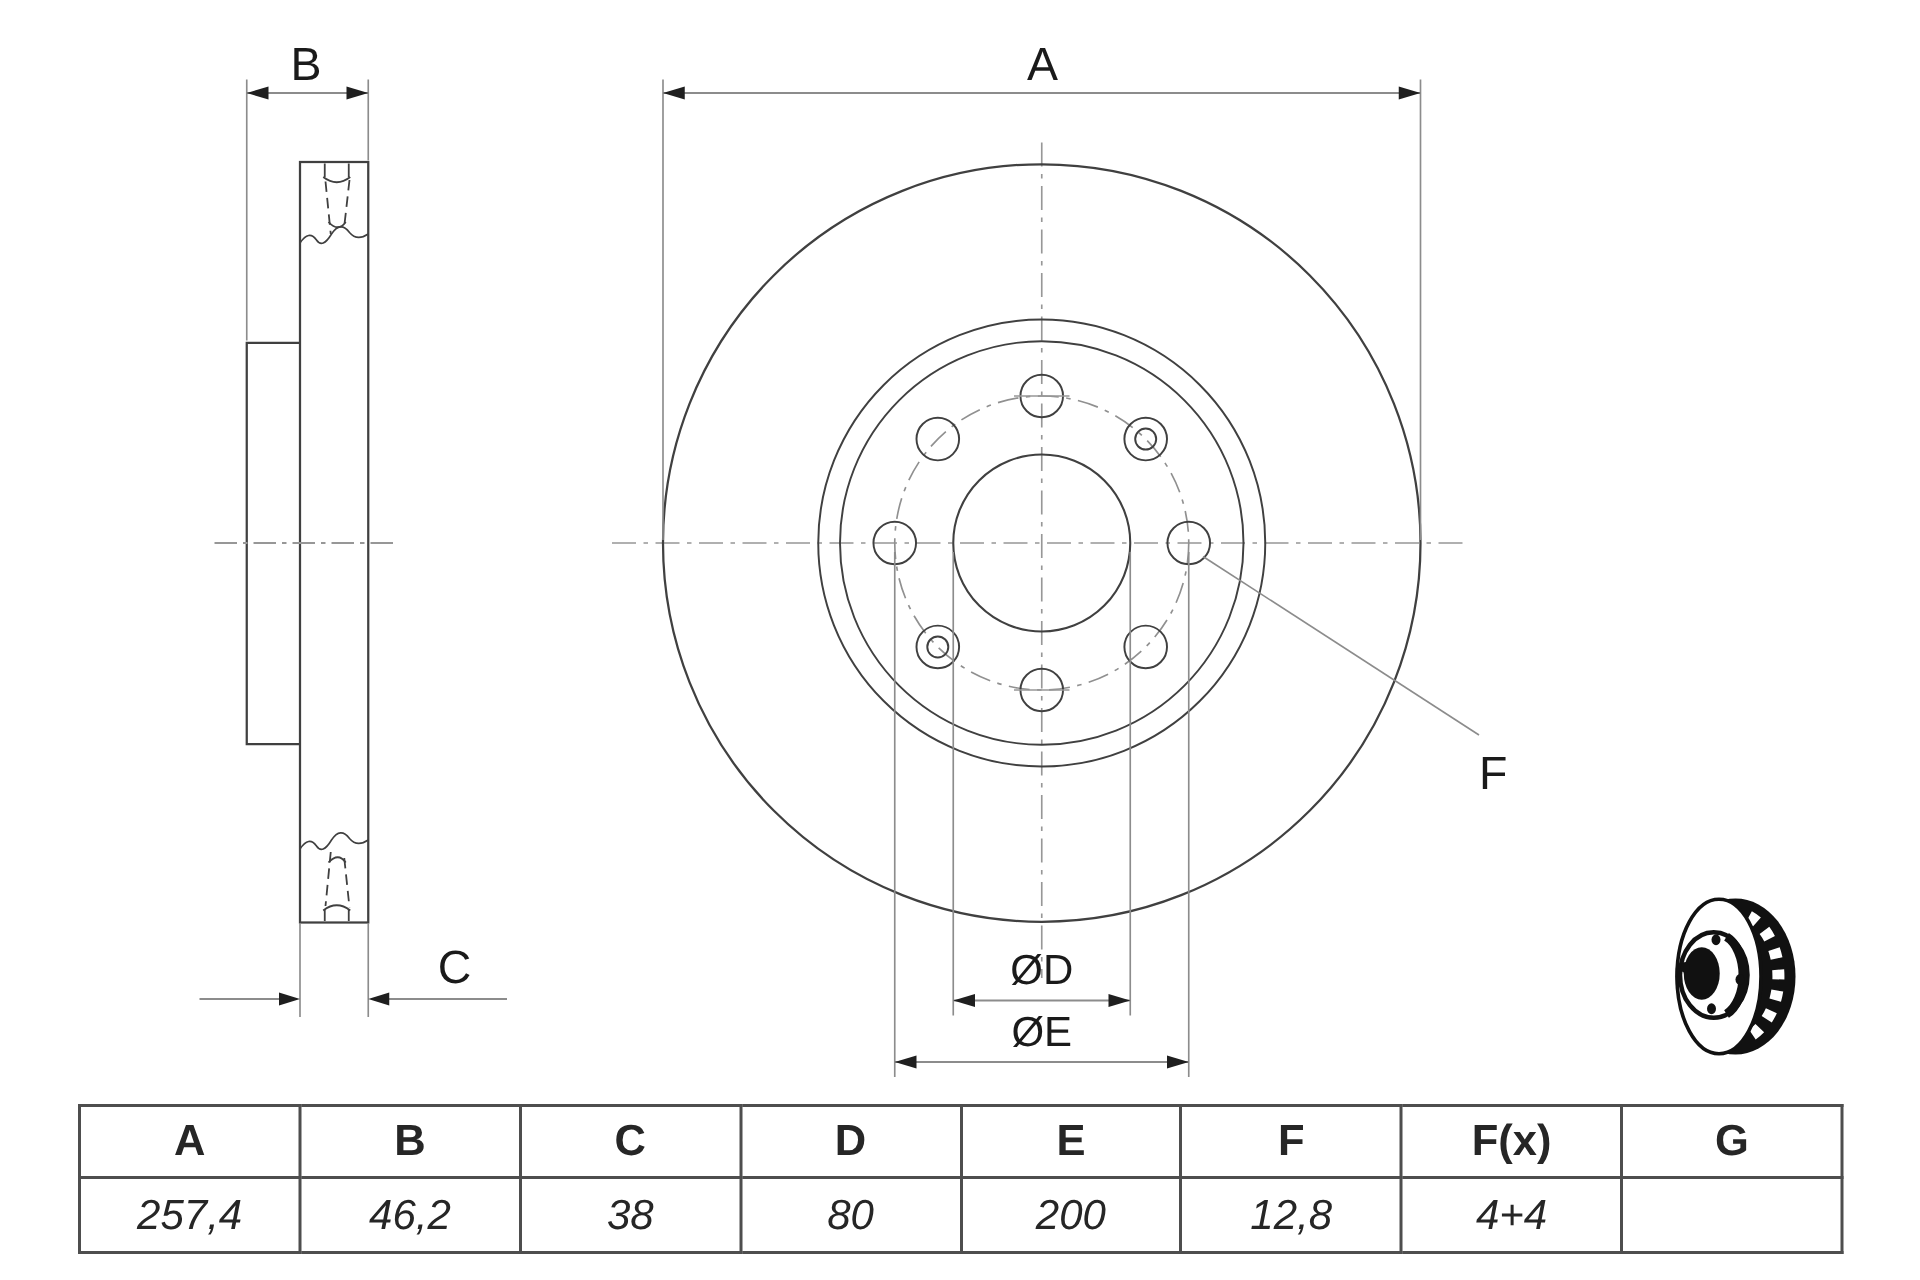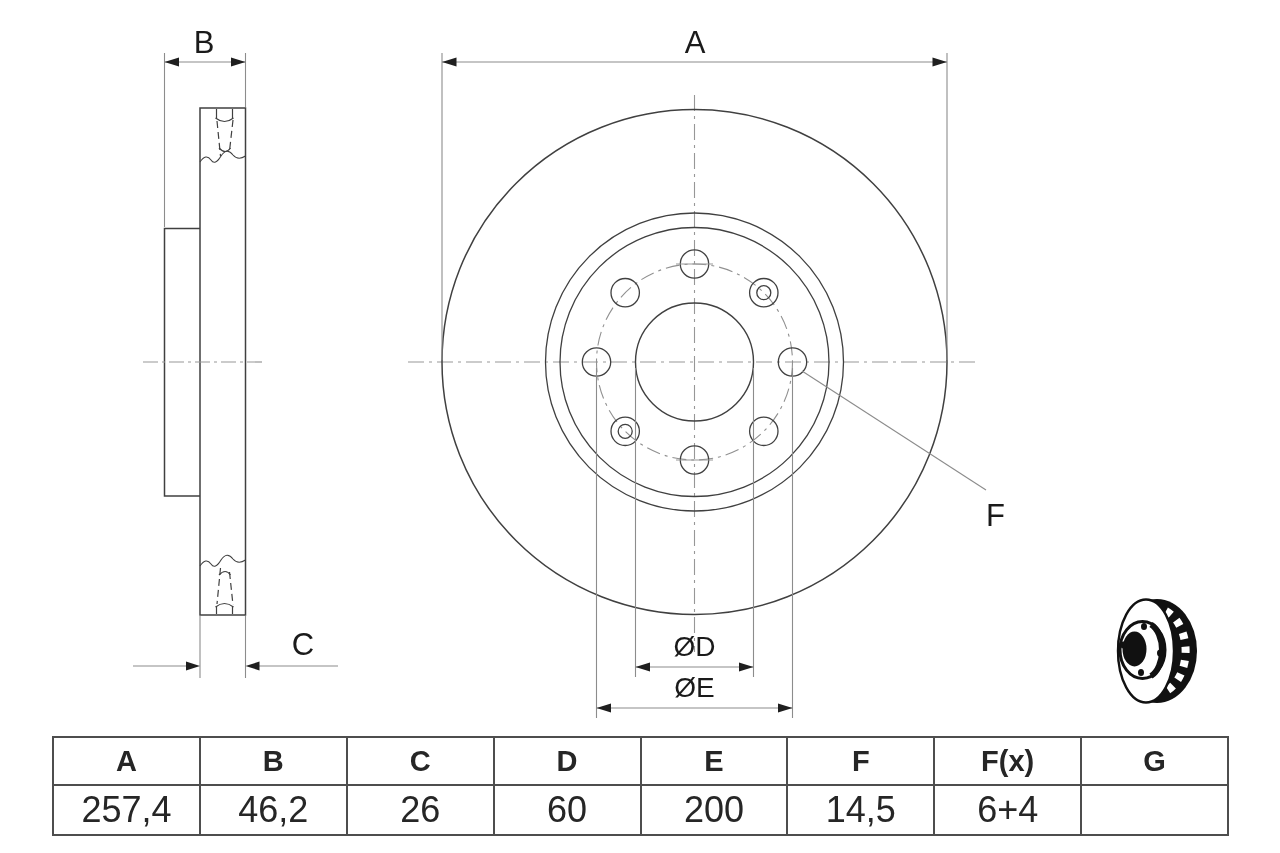--- a/index.html
+++ b/index.html
@@ -12,21 +12,21 @@
   .dia-label{font-size:28px;font-weight:400;}
   .spec-table{
     position:absolute;left:52px;top:736px;width:1177px;height:94px;
     border-collapse:collapse;table-layout:fixed;background:#ffffff;
   }
   .spec-table td{
     border:2px solid #4e4e4e;text-align:center;vertical-align:middle;
     color:#262626;overflow:hidden;white-space:nowrap;
   }
   .spec-table .hdr td{height:44px;font-size:29px;font-weight:700;}
-  .spec-table .val td{height:46px;font-size:36px;font-weight:400;}
+  .spec-table .val td{height:46px;font-size:28px;font-weight:400;font-style:italic;}
 </style>
 </head>
 <body>
 
 <div id="stage">
 
   <svg width="1280" height="732" viewBox="0 0 1280 732">
 
     <g>
 
@@ -161,23 +161,23 @@
         <td>C</td>
         <td>D</td>
         <td>E</td>
         <td>F</td>
         <td>F(x)</td>
         <td>G</td>
       </tr>
       <tr class="val">
         <td>257,4</td>
         <td>46,2</td>
-        <td>26</td>
-        <td>60</td>
+        <td>38</td>
+        <td>80</td>
         <td>200</td>
-        <td>14,5</td>
-        <td>6+4</td>
+        <td>12,8</td>
+        <td>4+4</td>
         <td></td>
       </tr>
     </tbody>
   </table>
 
 </div>
 
 </body></html>

